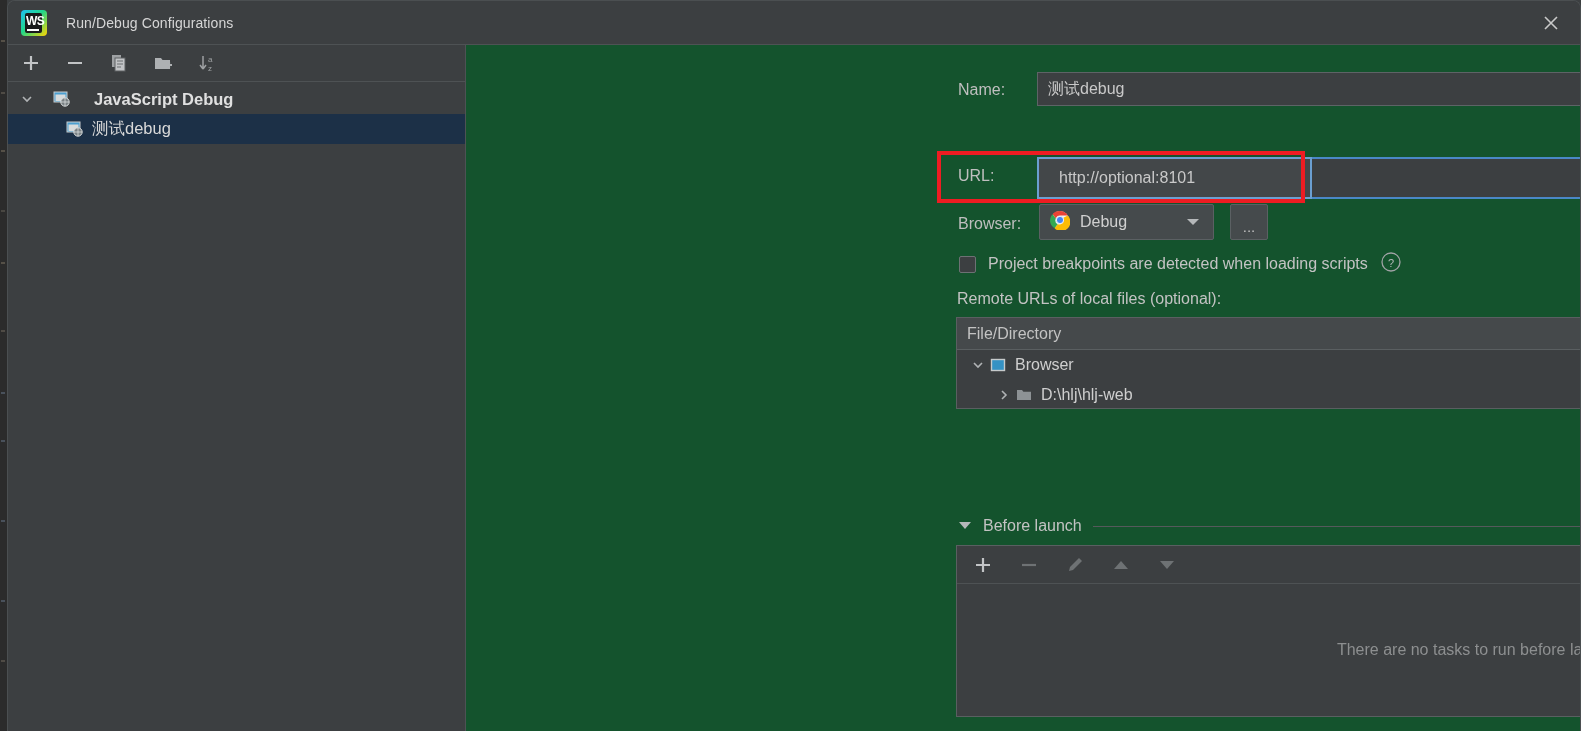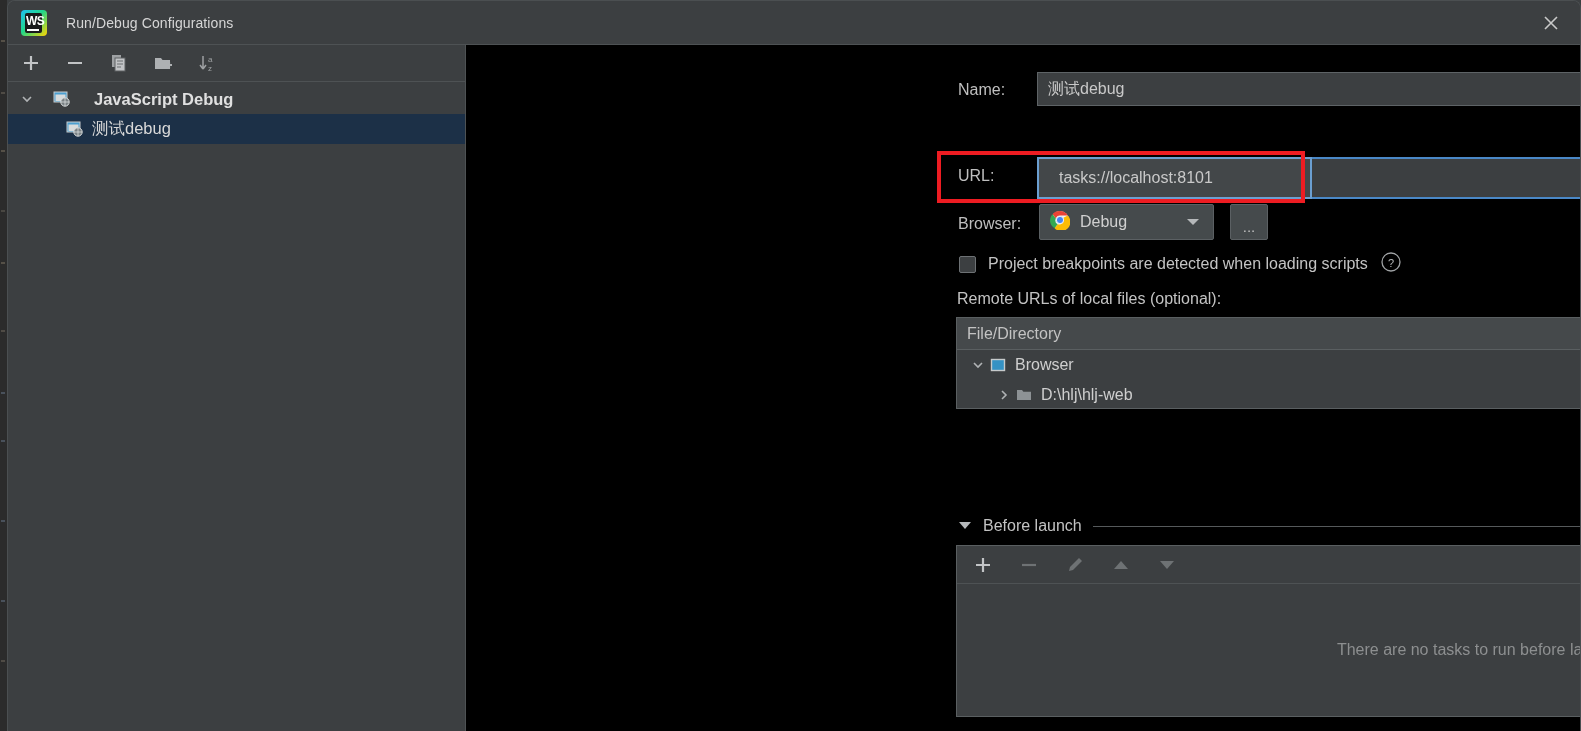--- a/index.html
+++ b/index.html
@@ -122,21 +122,21 @@
     flex: none;
   }
   .tree-ico { width: 22px; margin-right: 4px; flex: none; display:flex; align-items:center; }
   .tree-label { color: #d8d8d8; }
   .tree-row.group .tree-label { font-weight: bold; color: #e0e0e0; }
 
   
   .right-pane {
     flex: 1; height: 687px;
     position: relative;
-    background: #000000;
+    background: #14532d;
   }
 
   .field-label {
     position: absolute;
     font-size: 16px;
     color: #bfbfbf;
   }
 
   
   .name-input {
@@ -382,21 +382,21 @@
       </div>
 
       <div class="right-pane">
 
         <div class="field-label" style="left:492px; top:36px;">Name:</div>
         <input class="name-input" value="测试debug" style="">
 
         <div class="field-label" style="left:492px; top:122px;">URL:</div>
         <div class="url-outer"></div>
         <div class="url-inner-border"></div>
-        <div class="url-text">tasks://localhost:8101</div>
+        <div class="url-text">http://optional:8101</div>
 
         <div class="red-box"></div>
 
         <div class="field-label" style="left:492px; top:170px;">Browser:</div>
         <div class="browser-combo">
           <span class="chrome-ico">
             <svg width="20" height="20" viewBox="0 0 20 20">
               <circle cx="10" cy="10" r="9" fill="#f2f2f2"></circle>
               <path d="M10 1a9 9 0 0 1 7.8 4.5H10a4.5 4.5 0 0 0-4.2 2.9L2.6 4.2A9 9 0 0 1 10 1z" fill="#ea4335"></path>
               <path d="M2.6 4.2 5.8 8.4a4.5 4.5 0 0 0 2 5.8l-3.2 4.1A9 9 0 0 1 2.6 4.2z" fill="#34a853"></path>

